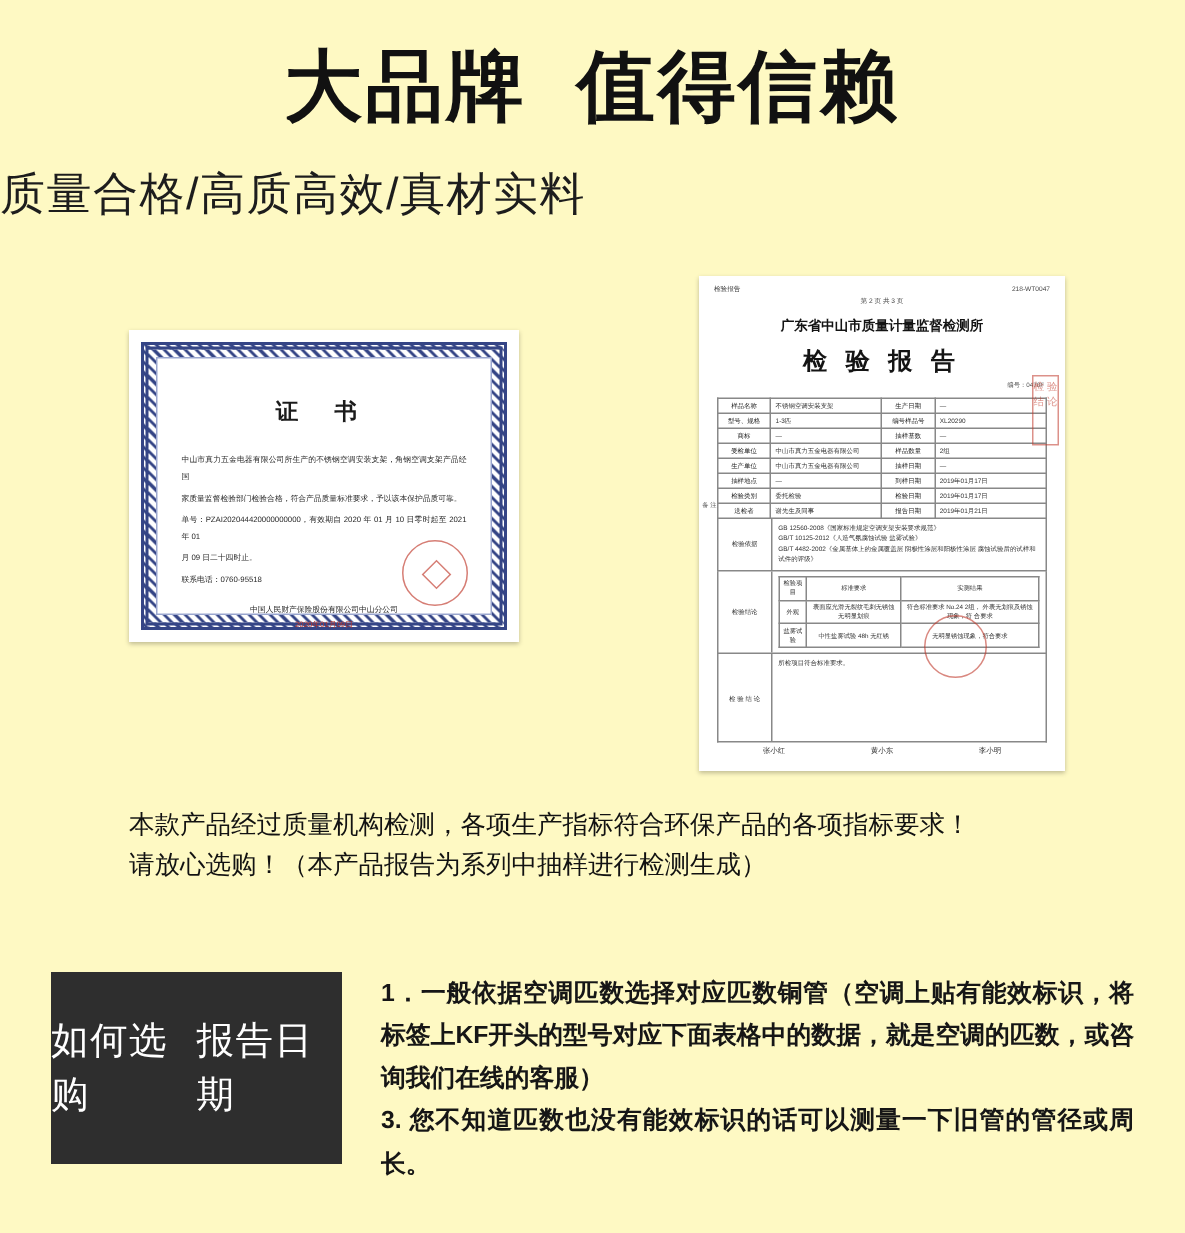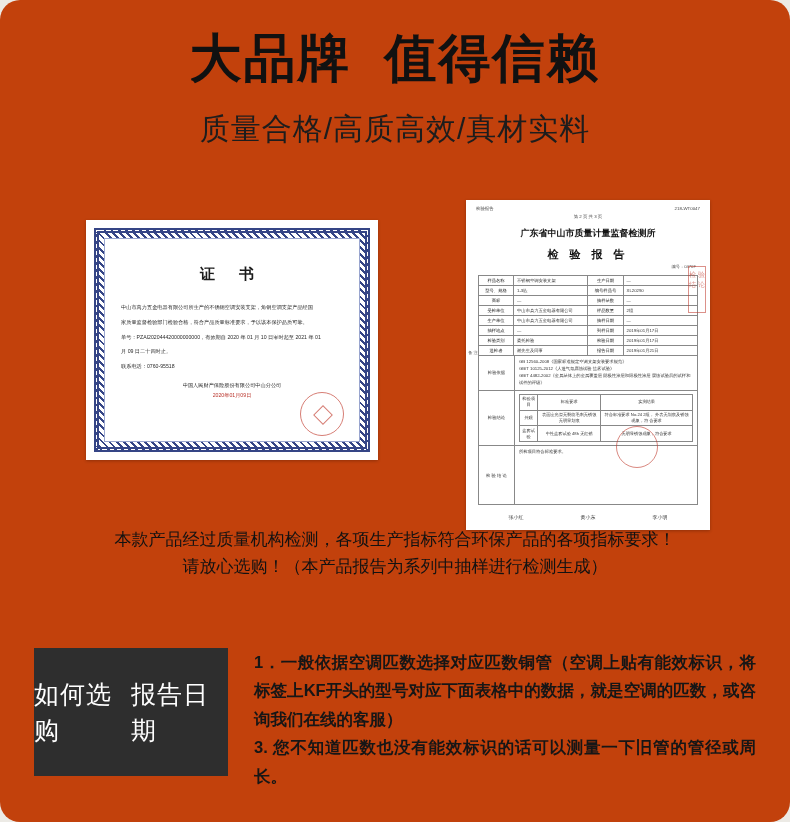--- a/index.html
+++ b/index.html
@@ -11,37 +11,35 @@
     height: 822px;
     background: #eceae5;
     font-family: "Liberation Sans", sans-serif;
     color: #1a1a1a;
     overflow: hidden;
   }
   .page {
     position: relative;
     width: 790px;
     height: 822px;
-    background: #c2410c;
-    border-radius: 20px;
+    background: #fef9c3;
   }
 
   
   .headline {
     text-align: center;
     font-size: 52px;
     font-weight: bold;
     letter-spacing: 2px;
     color: #111111;
     padding-top: 30px;
     line-height: 1.1;
     white-space: pre;
   }
   .subhead {
-    text-align: center;
     font-size: 30px;
     color: #1d1d1d;
     margin-top: 22px;
     letter-spacing: 1px;
   }
 
   
   .certs {
     position: relative;
     margin-top: 34px;
@@ -50,21 +48,21 @@
 
   
   .cert-left {
     position: absolute;
     left: 86px;
     top: 36px;
     width: 260px;
     height: 208px;
     background: #ffffff;
     box-shadow: 0 1px 3px rgba(0,0,0,0.25);
-    padding: 16px;
+    padding: 0;
   }
   .cert-border-outer {
     position: absolute;
     left: 8px; top: 8px; right: 8px; bottom: 8px;
     border: 5px solid #2b3c80;
     border-style: double;
     background:
       repeating-linear-gradient(45deg, #2b3c80 0 2px, #ffffff 2px 5px);
     opacity: 0.95;
   }
@@ -123,21 +121,20 @@
   
   .cert-right {
     position: absolute;
     left: 466px;
     top: 0px;
     width: 244px;
     height: 330px;
     background: #ffffff;
     box-shadow: 0 1px 3px rgba(0,0,0,0.25);
     overflow: hidden;
-    margin-top: 16px;
   }
   .rep-topline {
     font-size: 4.4px;
     color: #444;
     display: flex;
     justify-content: space-between;
     padding: 6px 10px 0 10px;
   }
   .rep-pageline {
     text-align: center;
@@ -147,21 +144,21 @@
   }
   .rep-title {
     text-align: center;
     font-size: 9px;
     font-weight: bold;
     margin-top: 8px;
     color: #141414;
   }
   .rep-subtitle {
     text-align: center;
-    font-size: 11px;
+    font-size: 16px;
     font-weight: bold;
     letter-spacing: 4px;
     margin-top: 7px;
     color: #141414;
   }
   .rep-code {
     text-align: right;
     font-size: 4.2px;
     color: #555;
     padding: 2px 14px 0 0;
@@ -264,22 +261,21 @@
     top: 150px;
     width: 10px;
     font-size: 4.2px;
     color: #555;
     text-align: center;
     line-height: 1.5;
   }
 
   
   .note {
-    margin-top: 2px;
-    text-align: center;
+    margin-top: 12px;
     font-size: 17px;
     line-height: 1.6;
     color: #121212;
     padding: 0 86px;
   }
 
   
   .bottom {
     position: absolute;
     left: 0;

